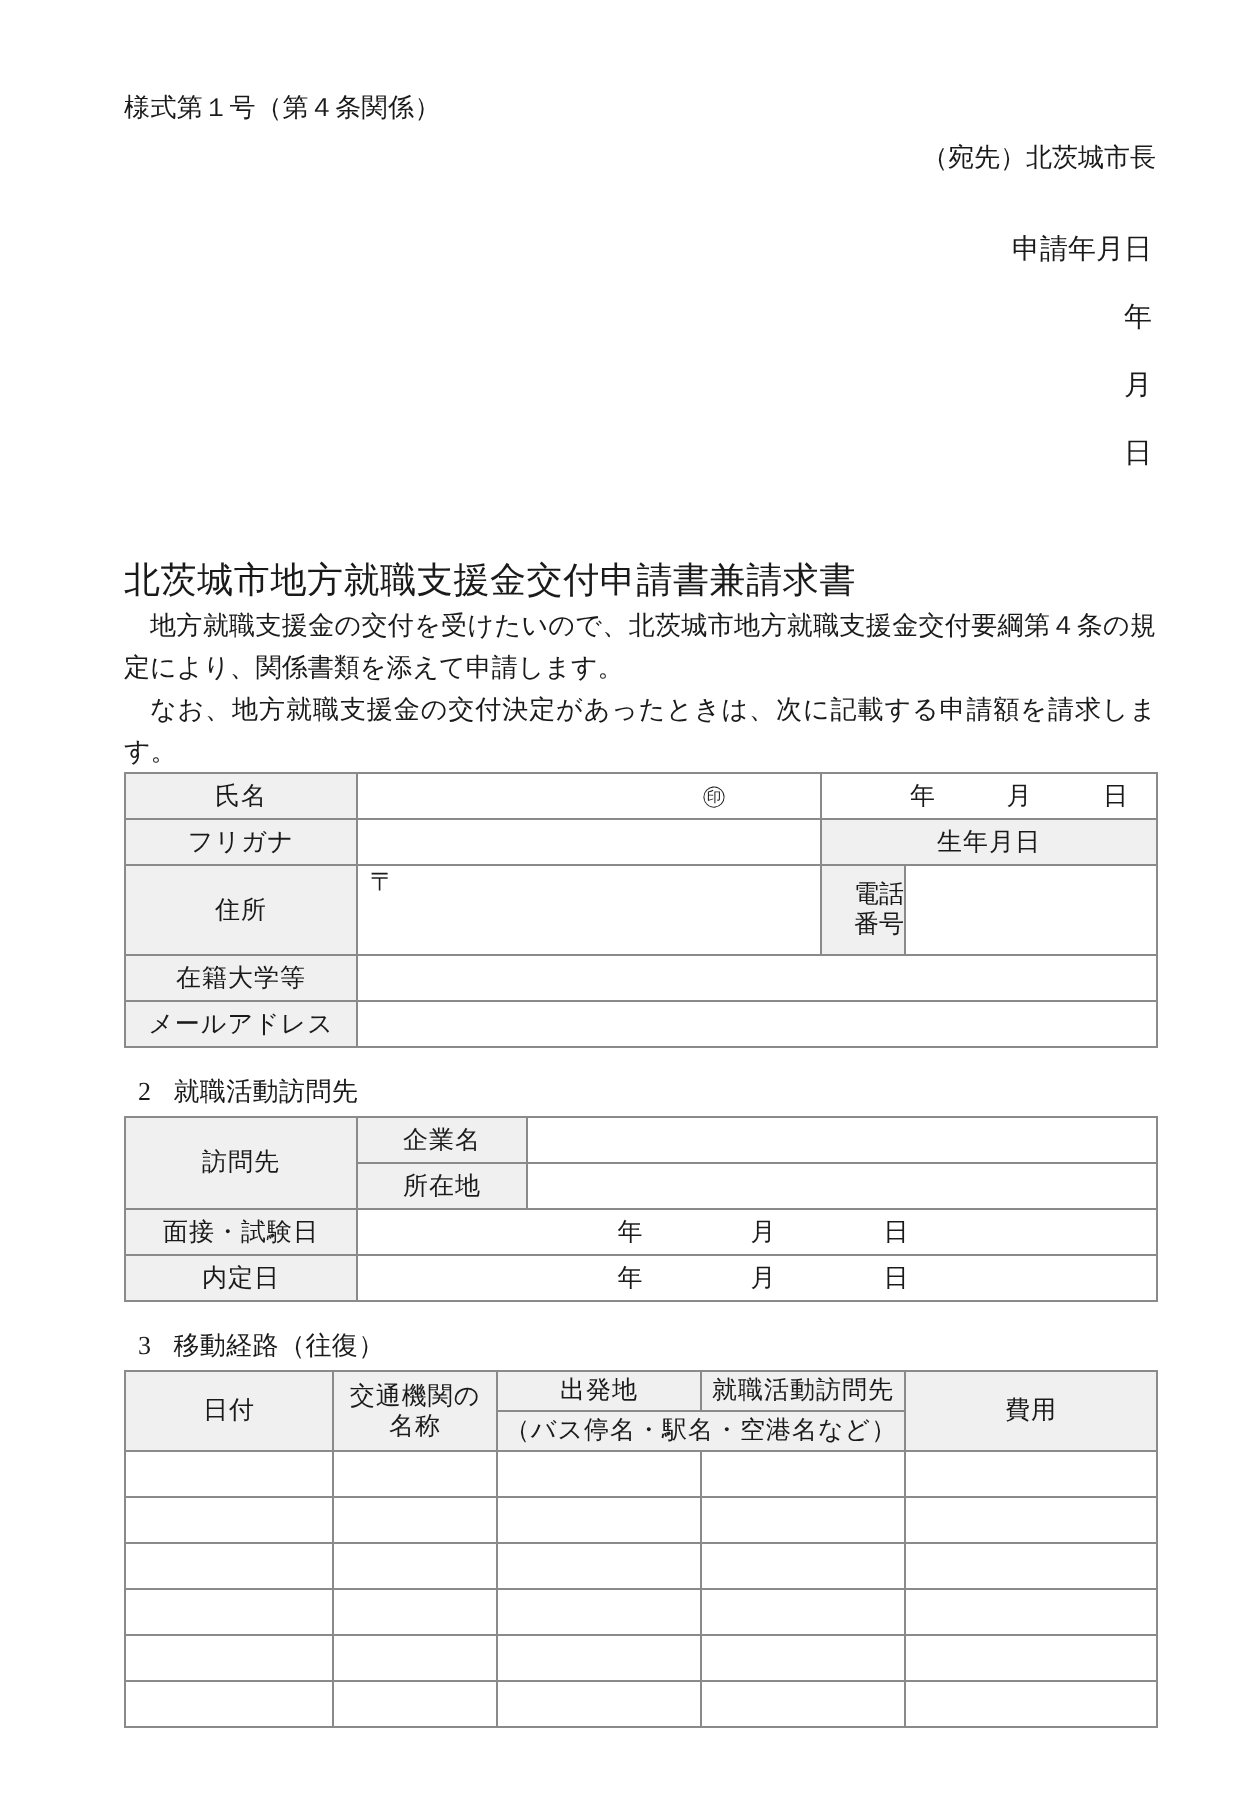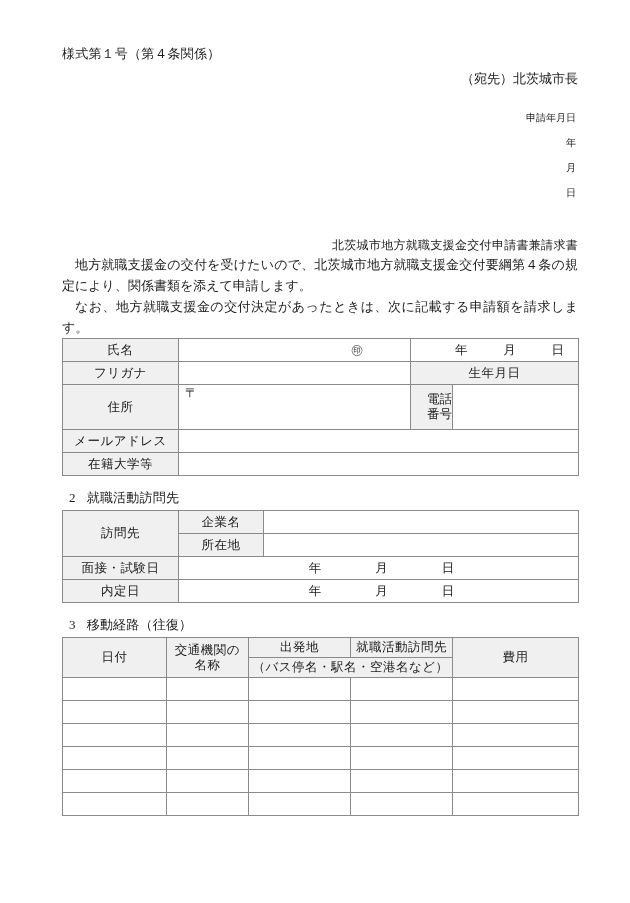--- a/index.html
+++ b/index.html
@@ -36,29 +36,29 @@
     letter-spacing: 0.2px;
   }
   .addressee {
     font-size: 13px;
     line-height: 1.55;
     margin-top: 5px;
     padding-left: 16px;
     text-align: right;
   }
   .apply-date {
-    font-size: 10px;
+    font-size: 14px;
     margin-top: 11px;
     text-align: right;
     padding-right: 2px;
     white-space: pre;
   }
   .doc-title {
-    font-size: 12px;
-    text-align: right;
+    font-size: 18px;
+    text-align: left;
     margin-top: 26px;
     letter-spacing: 0.3px;
   }
   .body-para {
     font-size: 13px;
     line-height: 1.62;
     text-align: justify;
   }
   .body-para p {
     margin: 0;
@@ -201,25 +201,25 @@
         <td class="blank addr-cell" style="vertical-align:top;">
           <span class="postal">〒</span>
         </td>
         <td class="tel-lbl addr-cell">
           <div>電話</div>
           <div>番号</div>
         </td>
         <td class="blank addr-cell"></td>
       </tr>
       <tr>
+        <td class="lbl">在籍大学等</td>
+        <td class="blank" colspan="3"></td>
+      </tr>
+      <tr>
         <td class="lbl">メールアドレス</td>
-        <td class="blank" colspan="3"></td>
-      </tr>
-      <tr>
-        <td class="lbl">在籍大学等</td>
         <td class="blank" colspan="3"></td>
       </tr>
     </tbody>
   </table>
 
   <div class="sec-head">
     <span class="num">2</span><span>就職活動訪問先</span>
   </div>
 
   <table class="f t2">

